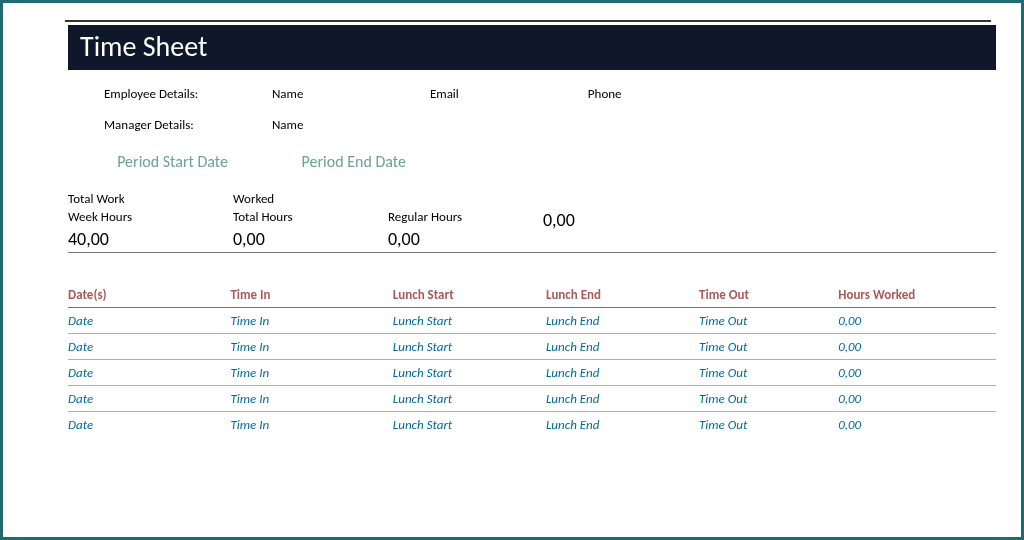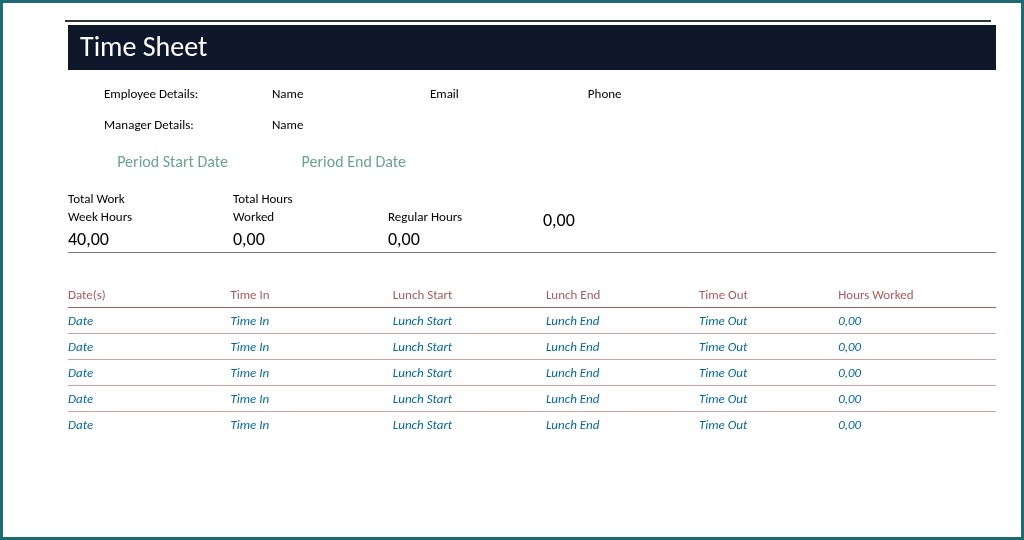--- a/index.html
+++ b/index.html
@@ -66,21 +66,21 @@
     .summary-value { font-size: 18px; font-weight: 400; }
 
     table.entries {
       width: 100%;
       border-collapse: collapse;
       font-size: 13px;
     }
     table.entries th {
       text-align: left;
       color: #ab5a5a;
-      font-weight: 400;
+      font-weight: 700;
       padding: 4px 6px 5px 0;
       border-bottom: 1.5px solid #ab5a5a;
     }
     table.entries td {
       padding: 5px 6px 5px 0;
       border-bottom: 1px solid #d6a0a0;
       color: #0369a1;
       font-style: italic;
     }
     table.entries tr:last-child td { border-bottom: none; }
@@ -112,22 +112,22 @@
     <span class="period-label">Period End Date</span>
   </div>
 
   <div class="summary-row">
     <div class="summary-col">
       <div class="summary-label">Total Work</div>
       <div class="summary-label">Week Hours</div>
       <div class="summary-value">40,00</div>
     </div>
     <div class="summary-col">
+      <div class="summary-label">Worked</div>
       <div class="summary-label">Total Hours</div>
-      <div class="summary-label">Worked</div>
       <div class="summary-value">0,00</div>
     </div>
     <div class="summary-col">
       <div class="summary-label">&nbsp;</div>
       <div class="summary-label">Regular Hours</div>
       <div class="summary-value">0,00</div>
     </div>
     <div class="summary-col">
       <div class="summary-label">&nbsp;</div>
       <div class="summary-value">0,00</div>

